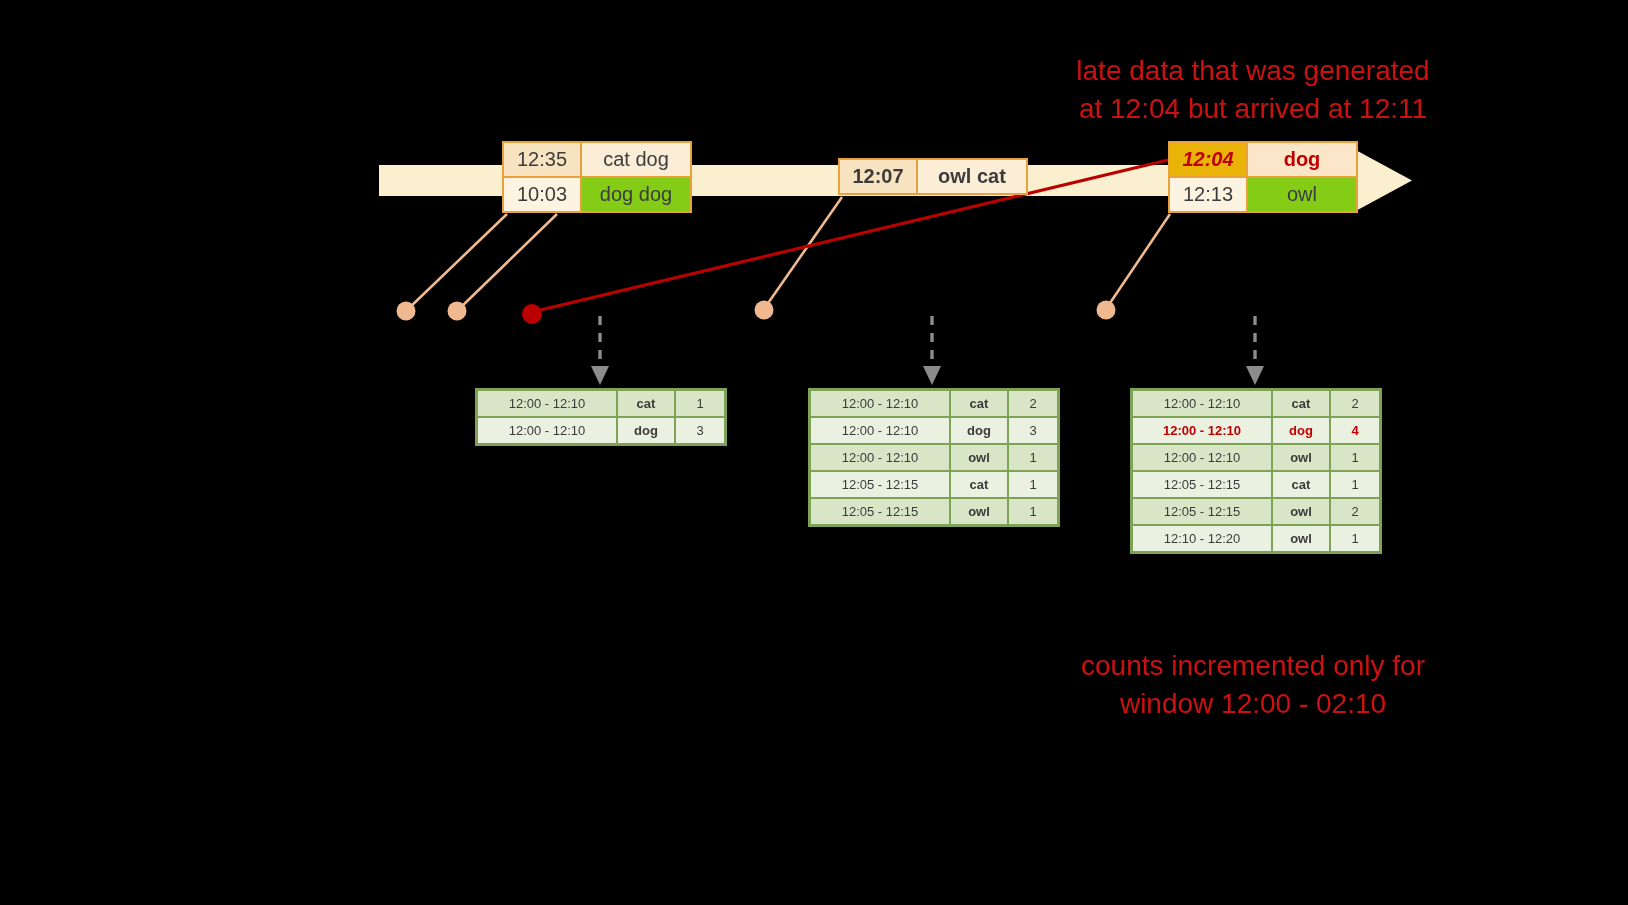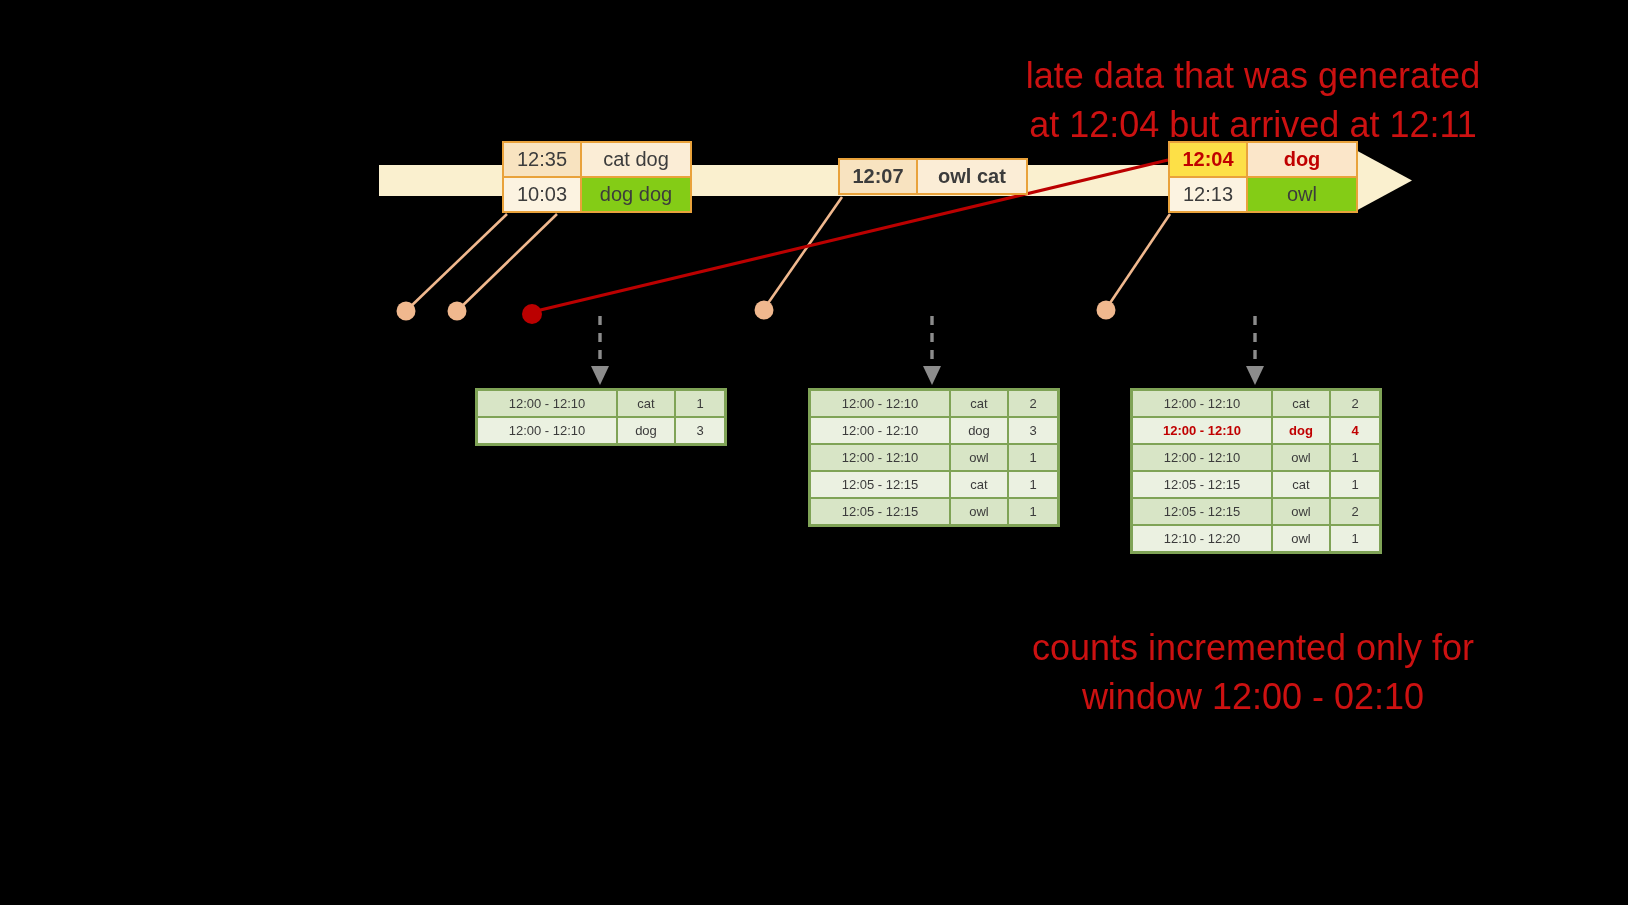--- a/index.html
+++ b/index.html
@@ -1,43 +1,43 @@
 <!DOCTYPE html>
 <html><head>
 <meta charset="utf-8">
 <style>
   html,body{margin:0;padding:0;background:#000;}
   .canvas{position:relative;width:1628px;height:905px;background:#000;overflow:hidden;
           font-family:"Liberation Sans",sans-serif;}
   .overlay{position:absolute;left:0;top:0;width:1628px;height:905px;}
 
-  .annotation{position:absolute;color:#CC1111;font-size:36px;line-height:1.35;
+  .annotation{position:absolute;color:#CC1111;font-size:28px;line-height:1.35;
               text-align:center;font-weight:400;}
 
   table{border-collapse:collapse;position:absolute;background:transparent;}
 
   
   .event-table td{border:2px solid #E9A23B;font-size:20px;color:#3C3C3C;
                   text-align:center;padding:5px 6px;white-space:nowrap;}
   .event-table .time{width:64px;}
   .event-table .words{width:96px;}
   .event-table tr.r1 .time{background:#F8E3C0;}
   .event-table tr.r1 .words{background:#FBEDD6;}
   .event-table tr.r2 .time{background:#FCF3E1;}
   .event-table tr.r2 .words{background:#84cc16;}
   .event-table tr.late td{color:#C00000;font-weight:bold;}
-  .event-table tr.late .time{background:#fde047;}
+  .event-table tr.late .time{background:#eab308;font-style:italic;}
   .event-table tr.late .words{background:#FBE6C9;}
 
   
   .result-table{border:3px solid #7FA356;}
   .result-table td{border:2px solid #7FA356;font-size:13px;color:#3B3B3B;
                    text-align:center;padding:5px 7px;white-space:nowrap;}
   .result-table .win{width:124px;}
-  .result-table .word{width:42px;}
+  .result-table .word{width:42px;font-weight:bold;}
   .result-table .cnt{width:34px;}
   .result-table tr:nth-child(odd) td{background:#D8E5C6;}
   .result-table tr:nth-child(even) td{background:#EBF1E1;}
   .result-table tr.late td{color:#C00000;font-weight:bold;}
 </style>
 </head>
 <body>
 
 <div class="canvas">
 
@@ -193,18 +193,18 @@
       <td class="cnt">2</td>
     </tr>
     <tr>
       <td class="win">12:10 - 12:20</td>
       <td class="word">owl</td>
       <td class="cnt">1</td>
     </tr>
   </tbody>
     </table>
 
-  <div class="annotation" style="left:1003px;top:624px;width:500px;">
+  <div class="annotation" style="left:1003px;top:647px;width:500px;">
     <div>counts incremented only for</div>
     <div>window 12:00 - 02:10</div>
   </div>
 
 </div>
 
 </body></html>

